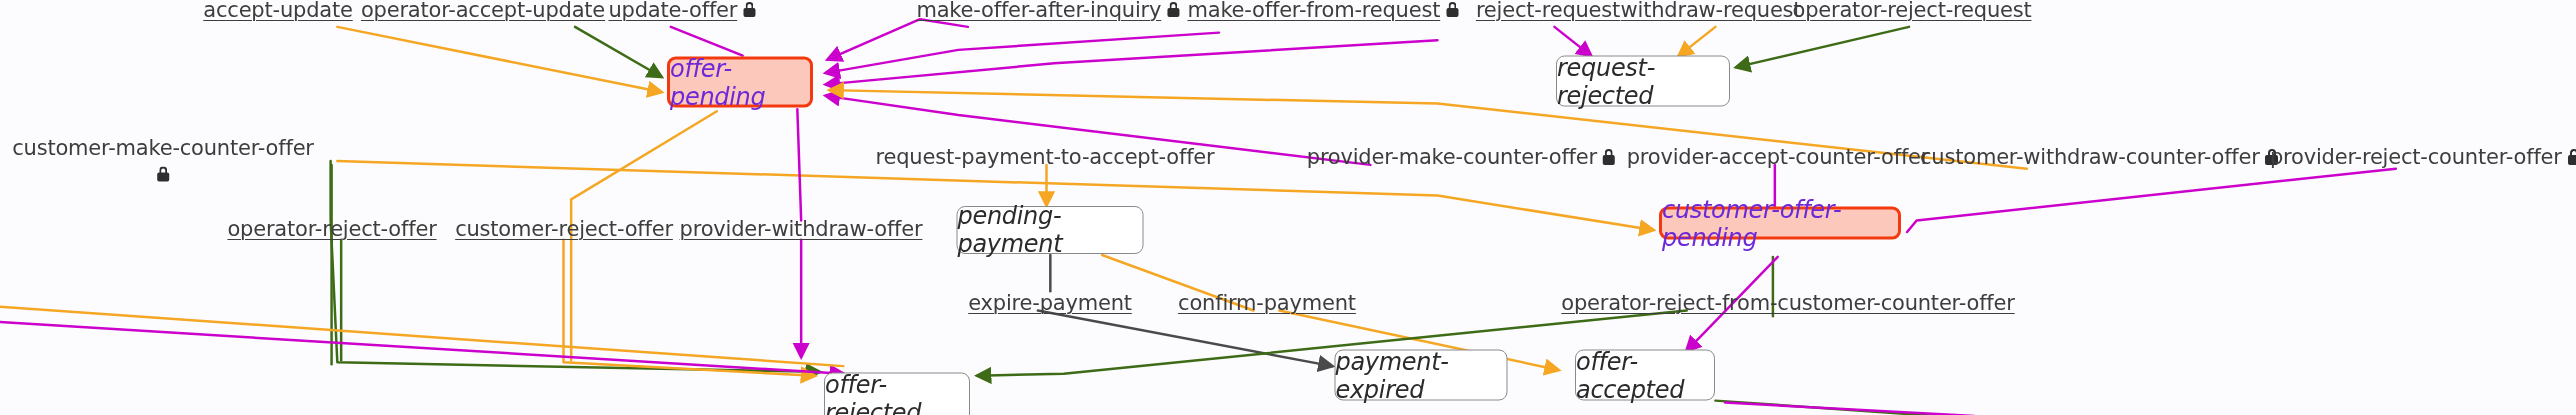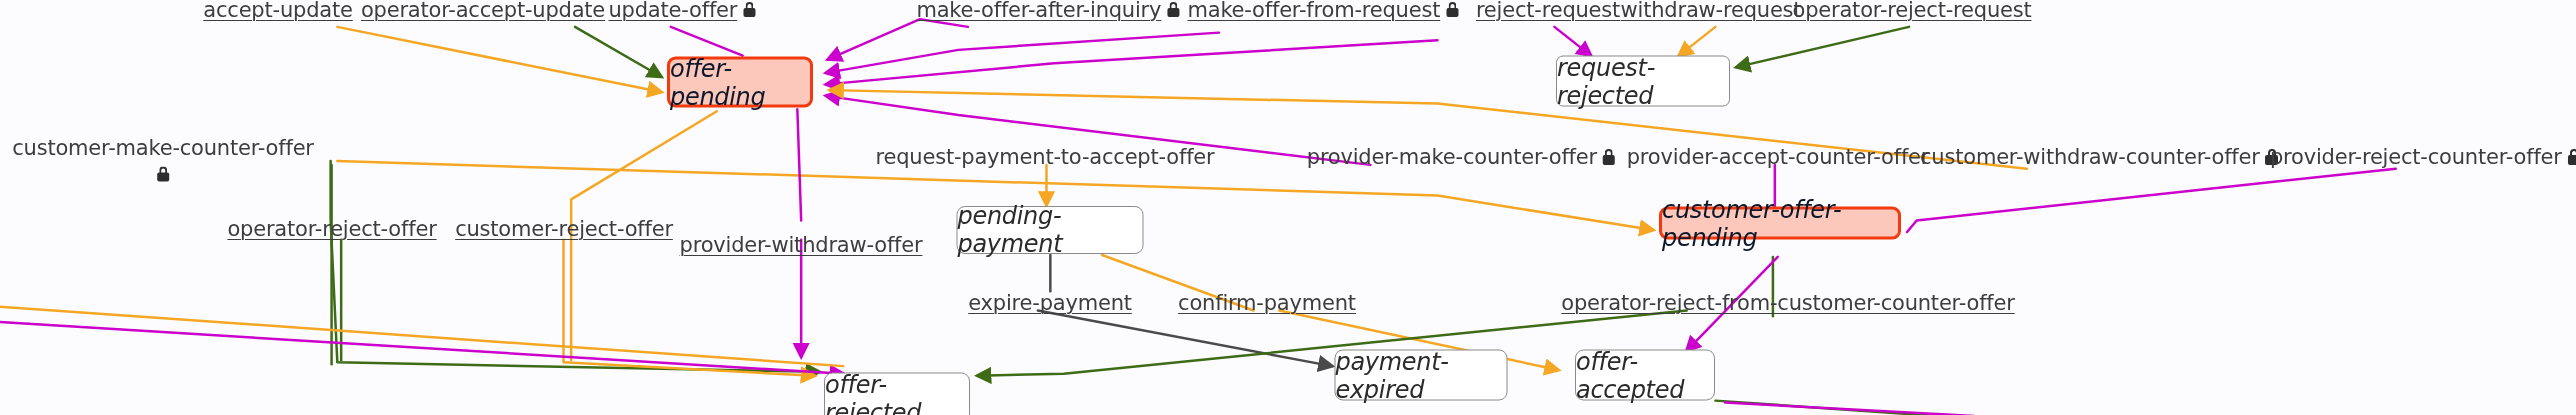--- a/index.html
+++ b/index.html
@@ -84,21 +84,21 @@
     letter-spacing: -0.3px;
   }
   .node.normal {
     background: #ffffff;
     border: 1.9px solid #8a8a8a;
     color: #2b2b2b;
   }
   .node.highlight {
     background: #fbc8bb;
     border: 3.8px solid #f23a0e;
-    color: #0f172a;
+    color: #6d28d9;
   }
 </style>
 </head>
 <body>
 
 <div id="canvas">
   <svg id="edges" viewBox="0 0 2688 434" xmlns="http://www.w3.org/2000/svg">
     <defs>
       <marker id="arw-orange" viewBox="0 0 10 10" refX="8" refY="5" markerWidth="7" markerHeight="7" orient="auto-start-reverse">
         <path d="M 0 0 L 10 5 L 0 10 z" fill="#f5a623"></path>
@@ -146,21 +146,21 @@
         <path d="M 1850,268 L 1850,330" fill="none" stroke="#3d6b16" stroke-width="2.6" stroke-linejoin="round" stroke-linecap="round"></path>
         <path d="M 1790,418 L 2020,434" fill="none" stroke="#3d6b16" stroke-width="2.6" stroke-linejoin="round" stroke-linecap="round"></path>
         <path d="M 1800,420 L 2060,434" fill="none" stroke="#cc00cc" stroke-width="2.6" stroke-linejoin="round" stroke-linecap="round"></path>
         <path d="M 1855,268 L 1760,366" fill="none" stroke="#cc00cc" stroke-width="2.6" stroke-linejoin="round" stroke-linecap="round" marker-end="url(#arw-magenta)"></path>
       </g>
   </svg>
   <div id="node-layer">
       <div class="node highlight" style="left: 740px; top: 82px; width: 146px; height: 51px;">
         <span>offer-pending</span>
       </div>
-      <div class="node normal" style="left: 1643px; top: 81px; width: 174px; height: 51px; border-radius: 7px;">
+      <div class="node normal" style="left: 1643px; top: 81px; width: 174px; height: 51px;">
         <span>request-rejected</span>
       </div>
       <div class="node highlight" style="left: 1780px; top: 223px; width: 242px; height: 33px;">
         <span>customer-offer-pending</span>
       </div>
       <div class="node normal" style="left: 1050px; top: 230px; width: 187px; height: 48px;">
         <span>pending-payment</span>
       </div>
       <div class="node normal" style="left: 897px; top: 375px; width: 146px; height: 51px; margin-top: 23px;">
         <span>offer-rejected</span>
@@ -242,21 +242,21 @@
           <span class="shackle"></span>
           <span class="body"></span>
         </span>
       </div>
       <div class="edge-label" style="left: 332px; top: 229px; align-items: center;">
         <span class="txt">operator-reject-offer</span>
       </div>
       <div class="edge-label" style="left: 564px; top: 229px;">
         <span class="txt">customer-reject-offer</span>
       </div>
-      <div class="edge-label" style="left: 801px; top: 245px; text-align: center;">
+      <div class="edge-label" style="left: 801px; top: 229px; text-align: center;">
         <span class="txt">provider-withdraw-offer</span>
       </div>
       <div class="edge-label" style="left: 1050px; top: 303px;">
         <span class="txt">expire-payment</span>
       </div>
       <div class="edge-label" style="left: 1267px; top: 303px;">
         <span class="txt">confirm-payment</span>
       </div>
       <div class="edge-label" style="left: 1788px; top: 303px;">
         <span class="txt">operator-reject-from-customer-counter-offer</span>

